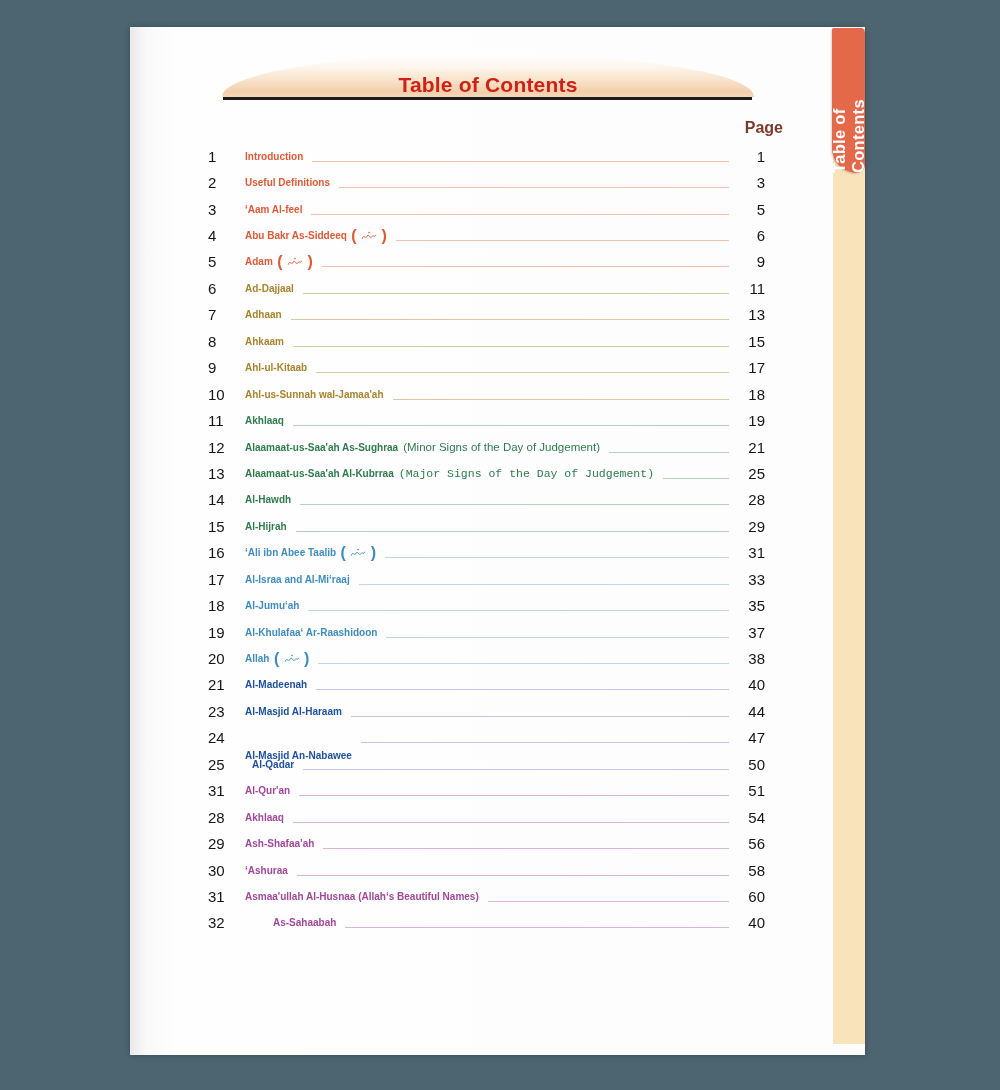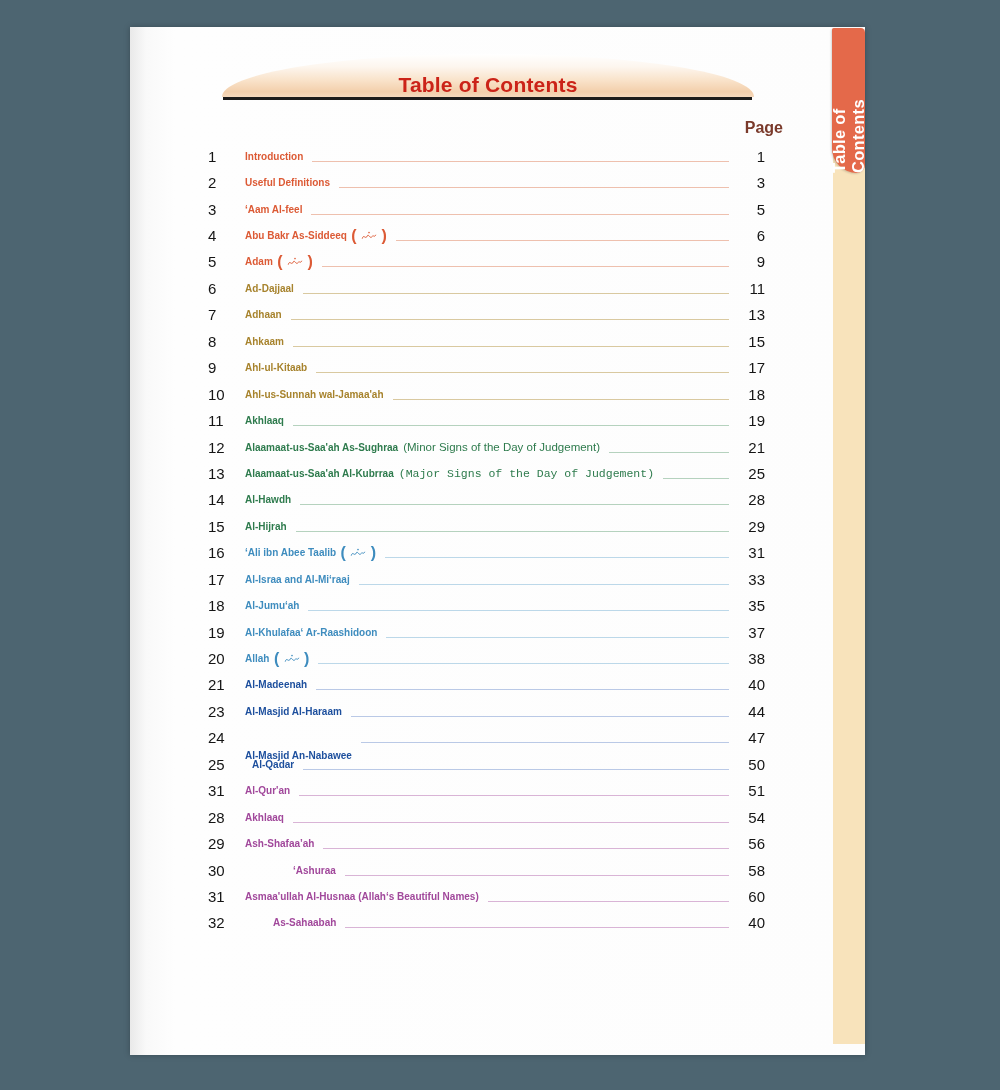--- a/index.html
+++ b/index.html
@@ -262,21 +262,21 @@
         <span class="row-page">54</span>
       </div>
       <div class="toc-row">
         <span class="row-num">29</span>
         <span class="row-title" style="color: rgb(161, 72, 155);">Ash-Shafaa’ah</span>
         <span class="leader" style="border-bottom-color: rgb(217, 180, 214);"></span>
         <span class="row-page">56</span>
       </div>
       <div class="toc-row">
         <span class="row-num">30</span>
-        <span class="row-title" style="color: rgb(161, 72, 155); margin-left: 48px;">‘Ashuraa</span>
+        <span class="row-title" style="color: rgb(161, 72, 155);">‘Ashuraa</span>
         <span class="leader" style="border-bottom-color: rgb(217, 180, 214);"></span>
         <span class="row-page">58</span>
       </div>
       <div class="toc-row">
         <span class="row-num">31</span>
         <span class="row-title" style="color: rgb(161, 72, 155);">Asmaa'ullah Al-Husnaa (Allah‘s Beautiful Names)</span>
         <span class="leader" style="border-bottom-color: rgb(217, 180, 214);"></span>
         <span class="row-page">60</span>
       </div>
       <div class="toc-row">

